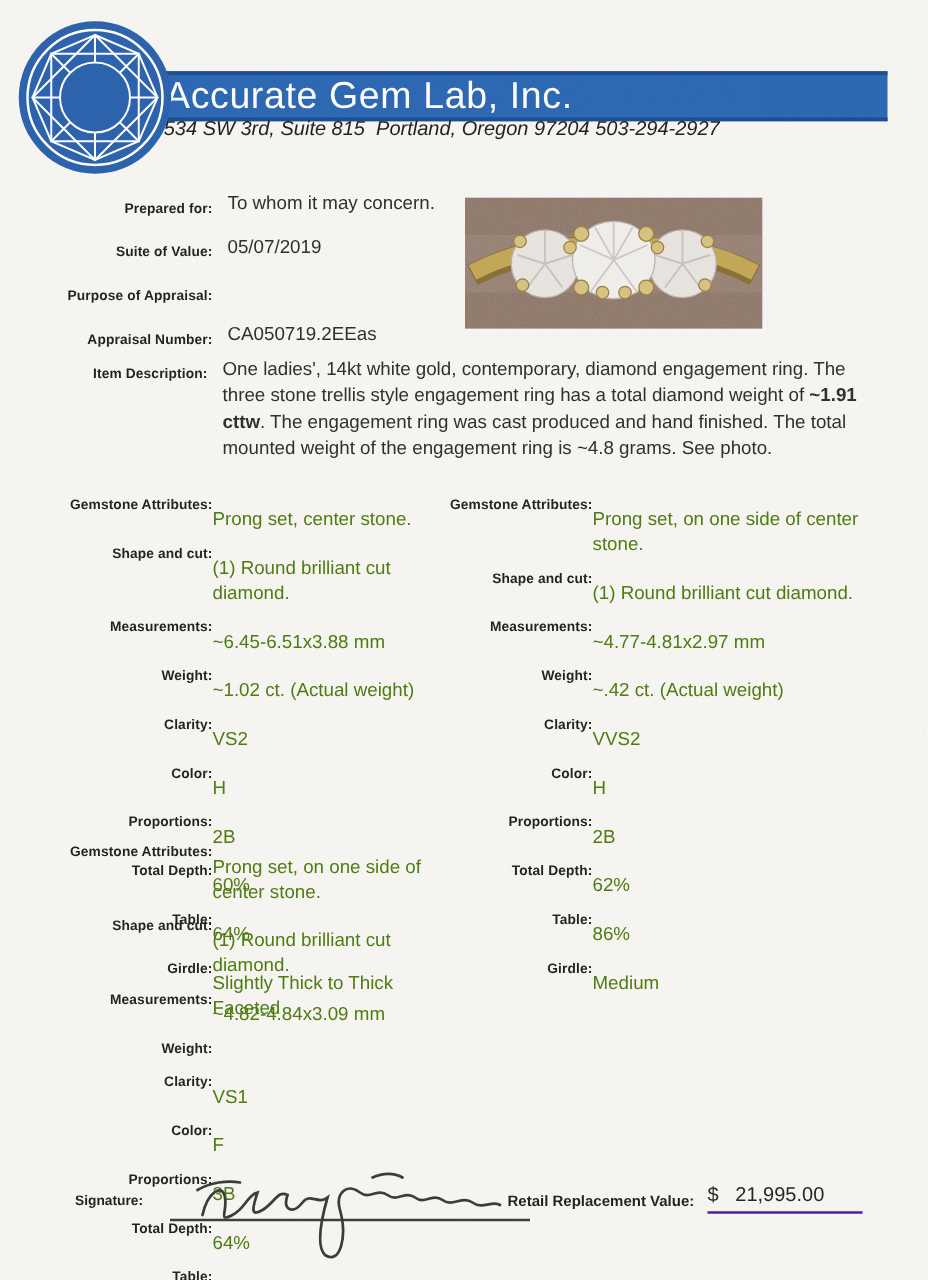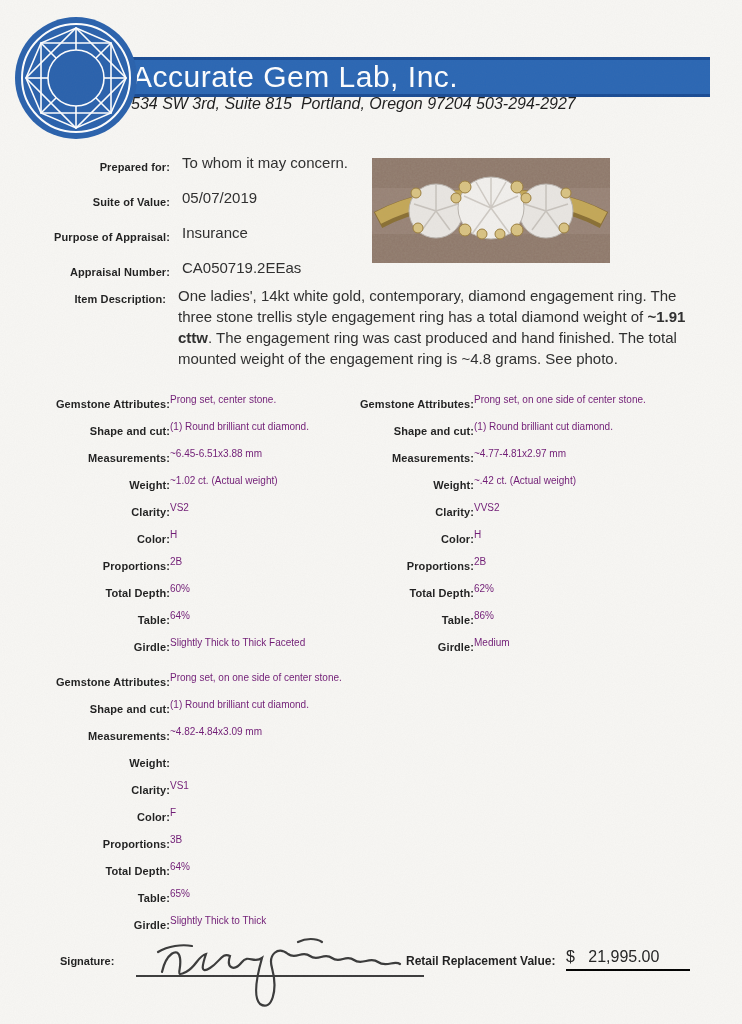--- a/index.html
+++ b/index.html
@@ -41,31 +41,31 @@
   
   .desc{position:absolute;left:36px;top:285px;display:grid;grid-template-columns:130px 524px;column-gap:12px;}
   .desc .value{line-height:21px;}
   
   .gem{position:absolute;}
   .grow{display:grid;grid-template-columns:var(--lw) var(--vw);column-gap:0;margin-bottom:3px;}
   .glabel{
     font-size:11px;font-weight:bold;text-align:right;color:#1f1f1f;
     line-height:20px;padding-top:4px;letter-spacing:.1px;
   }
-  .gvalue{font-size:10px;line-height:20px;color:#701a75;}
+  .gvalue{font-size:15px;line-height:20px;color:#4d7c0f;margin-top:16px;}
   
   .footer{position:absolute;left:0;top:942px;width:742px;height:70px;text-decoration:underline;}
   .sig-label{position:absolute;left:60px;top:13px;font-size:11px;font-weight:bold;color:#1f1f1f;}
   .sig-line{position:absolute;left:136px;top:33px;width:288px;border-bottom:2px solid #3c3c3c;}
   .sig-scribble{position:absolute;left:148px;top:-14px;}
   .retail-label{position:absolute;left:406px;top:12px;font-size:12px;font-weight:bold;color:#1f1f1f;}
   .retail-value{
     position:absolute;left:566px;top:6px;width:124px;
     font-size:16px;color:#242424;white-space:pre;
-    border-bottom:2px solid #000000;padding-bottom:3px;
+    border-bottom:2px solid #4c1d95;padding-bottom:3px;
   }
   .grain{position:absolute;inset:0;opacity:.055;pointer-events:none;}
 </style>
 </head>
 <body>
 
 <div class="page">
 
   <div class="banner">
     <div class="company-name">Accurate Gem Lab, Inc.</div>
@@ -96,21 +96,20 @@
     <div class="irow">
       <span class="label">Prepared for:</span>
       <span class="value">To whom it may concern.</span>
     </div>
     <div class="irow">
       <span class="label">Suite of Value:</span>
       <span class="value">05/07/2019</span>
     </div>
     <div class="irow">
       <span class="label">Purpose of Appraisal:</span>
-      <span class="value">Insurance</span>
     </div>
     <div class="irow">
       <span class="label">Appraisal Number:</span>
       <span class="value">CA050719.2EEas</span>
     </div>
   </div>
 
   <div class="photo">
     <svg width="238" height="105" viewBox="0 0 238 105">
       <defs>

